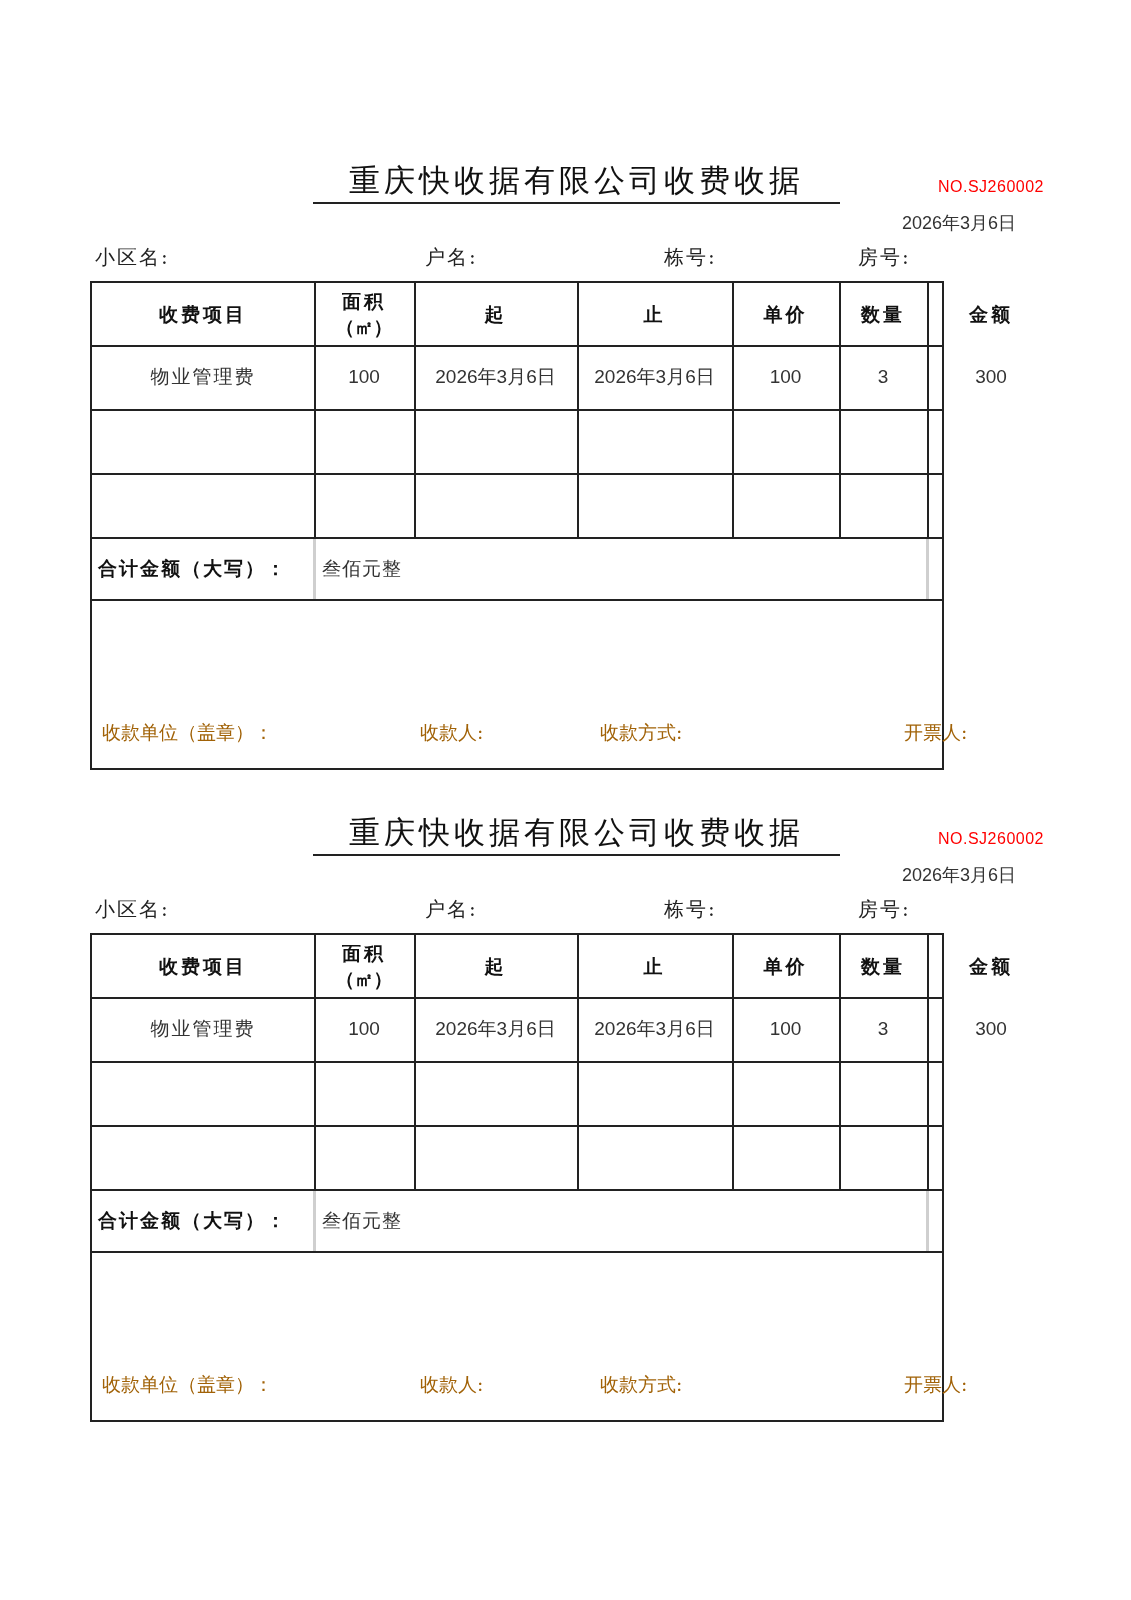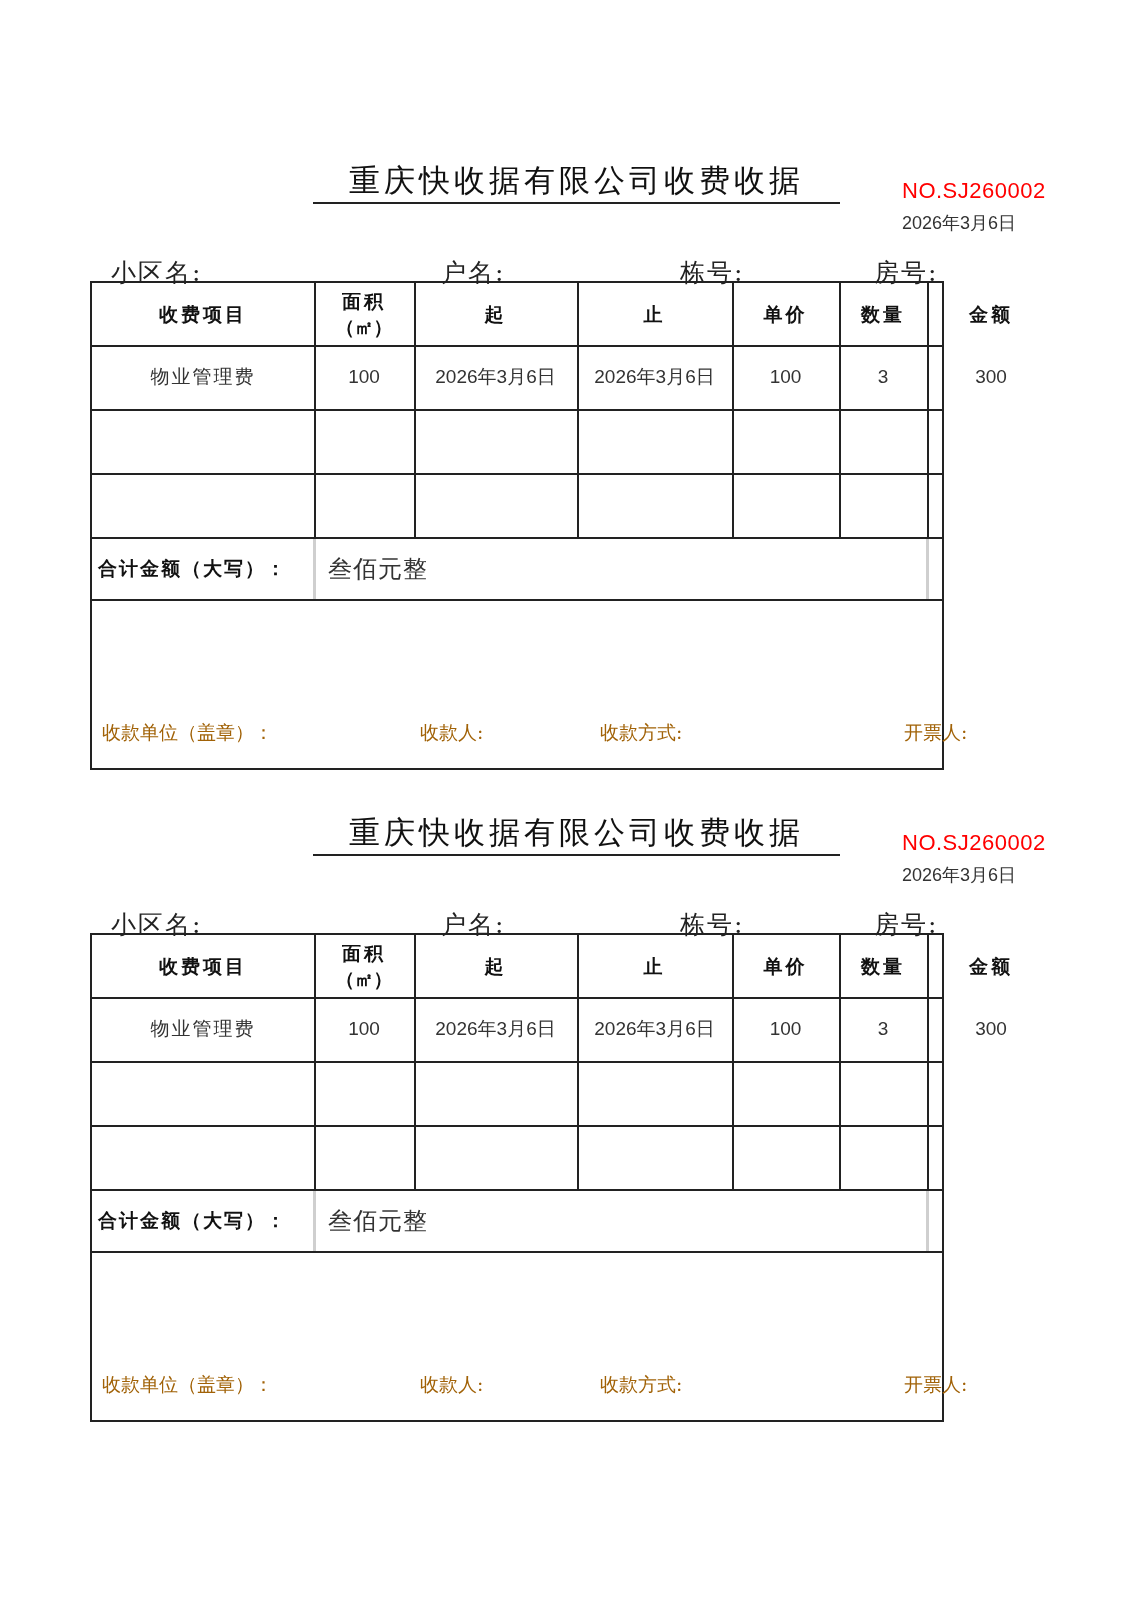--- a/index.html
+++ b/index.html
@@ -3,37 +3,37 @@
 <meta charset="utf-8">
 <style>
   html, body { margin:0; padding:0; background:#ffffff; }
   body { width:1131px; height:1600px; position:relative; overflow:hidden;
          font-family:"DejaVu Serif","Liberation Serif",serif; color:#111; }
   .receipt { position:absolute; left:0; width:1131px; height:640px; }
   .abs { position:absolute; white-space:nowrap; }
   .title { left:313px; width:527px; top:160px; text-align:center; font-size:31px;
            letter-spacing:4px; color:#111; font-family:"DejaVu Serif",serif; }
   .title-line { position:absolute; left:313px; width:527px; top:202px; height:2px; background:#222; }
-  .receipt-no { left:902px; top:178px; font-size:22px; color:#ff0000;
+  .receipt-no { left:938px; top:178px; font-size:16px; color:#ff0000;
                 font-family:"Liberation Sans Narrow","Liberation Sans",sans-serif; letter-spacing:0.5px; }
   .receipt-date { left:902px; top:211px; font-size:18px; color:#333;
                   font-family:"Liberation Sans",sans-serif; }
-  .info { top:256px; font-size:25px; color:#222; letter-spacing:2px;margin-left:16px; }
+  .info { top:244px; font-size:20px; color:#222; letter-spacing:2px; }
   .tbl { position:absolute; left:90px; top:281px; width:854px; height:489px;
          border:2px solid #222; box-sizing:border-box; }
   .hline { position:absolute; left:0; right:0; height:0; border-top:2px solid #222; }
   .vline { position:absolute; width:0; border-left:2px solid #222; }
   .vline.light { border-left:3px solid #cfcfcf; }
   .cell { position:absolute; display:flex; align-items:center; justify-content:center;
           text-align:center; box-sizing:border-box; }
   .hdr { font-size:19px; font-weight:bold; letter-spacing:3px; color:#111; line-height:26px; }
   .val { font-size:19px; color:#333; font-family:"Liberation Sans",sans-serif; }
   .val.cn { font-family:Liberation Sans, sans-serif; letter-spacing:2px; }
   .total-label { font-size:19px; font-weight:bold; letter-spacing:2px; justify-content:flex-start; padding-left:6px; }
-  .total-val { font-size:24px; color:#333; justify-content:flex-start; padding-left:12px; letter-spacing:1px; }
+  .total-val { font-size:19px; color:#333; justify-content:flex-start; padding-left:6px; letter-spacing:1px; }
   .foot { font-size:19px; color:#a16207; top:437px; }
 </style>
 </head>
 <body>
 
 <div id="page">
     <div class="receipt" style="top: 0px;">
     <div class="abs title">重庆快收据有限公司收费收据</div>
     <div class="title-line"></div>
     <div class="abs receipt-no">NO.SJ260002</div>

